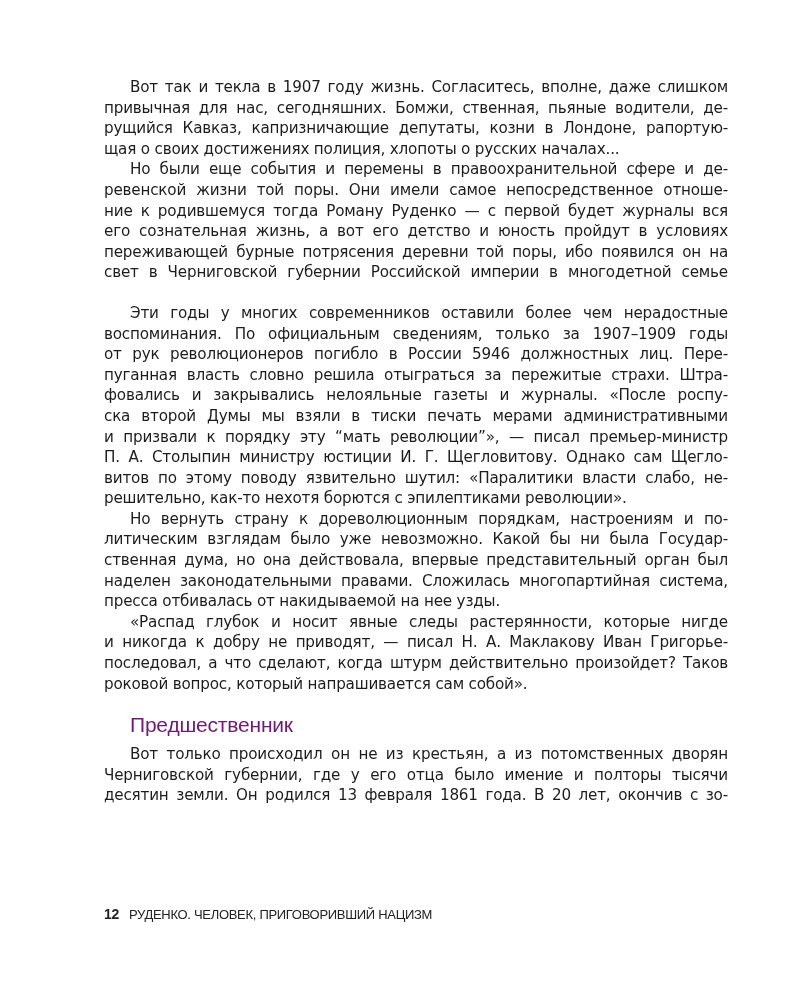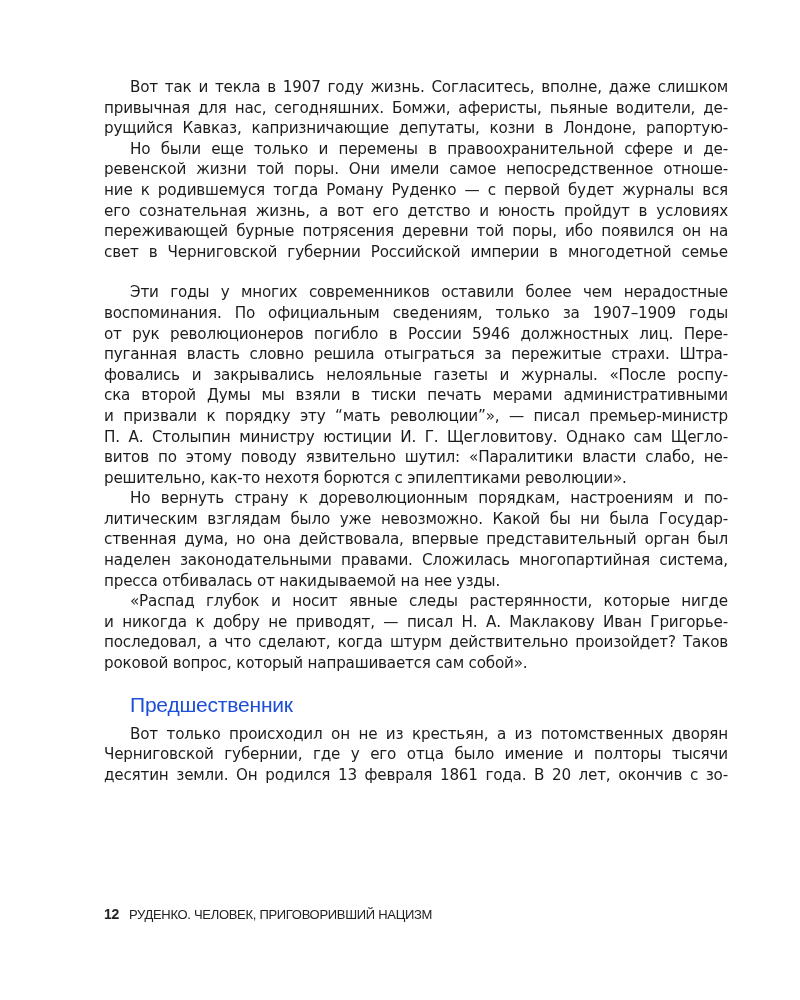--- a/index.html
+++ b/index.html
@@ -11,43 +11,44 @@
   }
   .line {
     display: block; height: 20.6px; line-height: 20.6px;
     white-space: nowrap; text-align: justify; text-align-last: justify;
     overflow: hidden;
   }
   .line.indent { padding-left: 26px; }
   .line.last { text-align-last: left; }
   .gap { height: 20px; }
   .heading {
-    font-family: "Liberation Sans", sans-serif; font-size: 21px; color: #1d4ed8;
+    font-family: "Liberation Sans", sans-serif; font-size: 21px; color: #701a75;
     padding-left: 26px; height: 34px; line-height: 34px; margin-top: 14px; margin-bottom: 2px;
   }
   .footer {
     position: absolute; left: 104px; top: 906px;
     font-family: "Liberation Sans", sans-serif; font-size: 13px; color: #222;
     letter-spacing: -0.3px;
   }
   .footer .num { font-weight: bold; font-size: 14px; margin-right: 10px; }
 </style>
 </head>
 <body>
 
 <div class="page">
 
   <div>
     <span class="line indent">Вот так и текла в 1907 году жизнь. Согласитесь, вполне, даже слишком</span>
-    <span class="line">привычная для нас, сегодняшних. Бомжи, аферисты, пьяные водители, де-</span>
+    <span class="line">привычная для нас, сегодняшних. Бомжи, ственная, пьяные водители, де-</span>
     <span class="line">рущийся Кавказ, капризничающие депутаты, козни в Лондоне, рапортую-</span>
+    <span class="line last">щая о своих достижениях полиция, хлопоты о русских началах...</span>
   </div>
 
   <div>
-    <span class="line indent">Но были еще только и перемены в правоохранительной сфере и де-</span>
+    <span class="line indent">Но были еще события и перемены в правоохранительной сфере и де-</span>
     <span class="line">ревенской жизни той поры. Они имели самое непосредственное отноше-</span>
     <span class="line">ние к родившемуся тогда Роману Руденко — с первой будет журналы вся</span>
     <span class="line">его сознательная жизнь, а вот его детство и юность пройдут в условиях</span>
     <span class="line">переживающей бурные потрясения деревни той поры, ибо появился он на</span>
     <span class="line">свет в Черниговской губернии Российской империи в многодетной семье</span>
   </div>
   <div class="gap"></div>
 
   <div>
     <span class="line indent">Эти годы у многих современников оставили более чем нерадостные</span>

